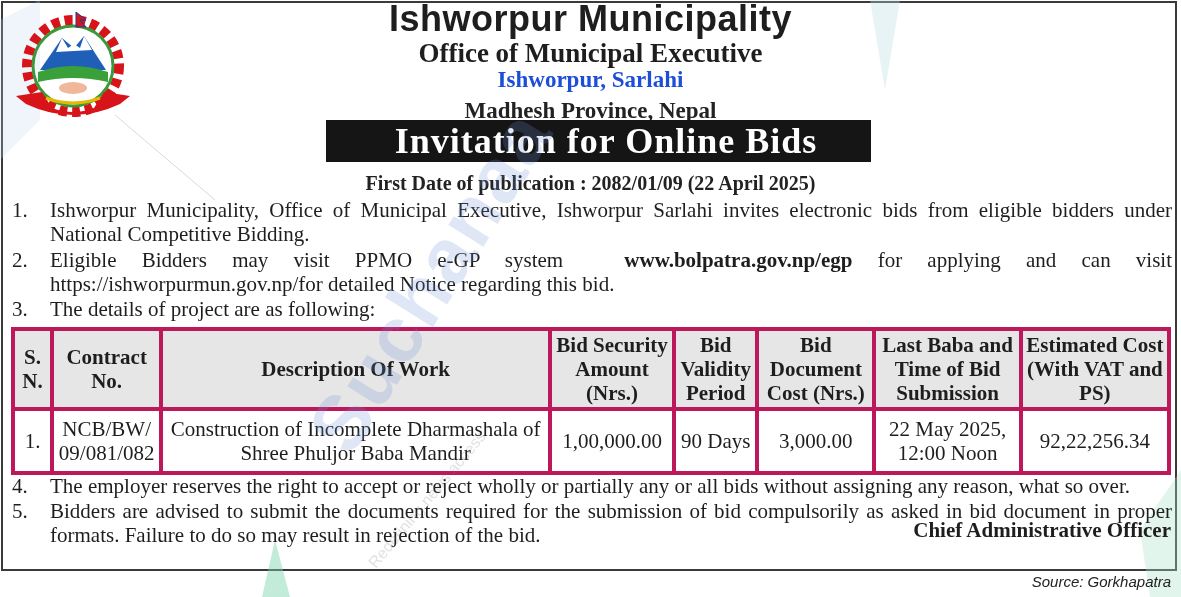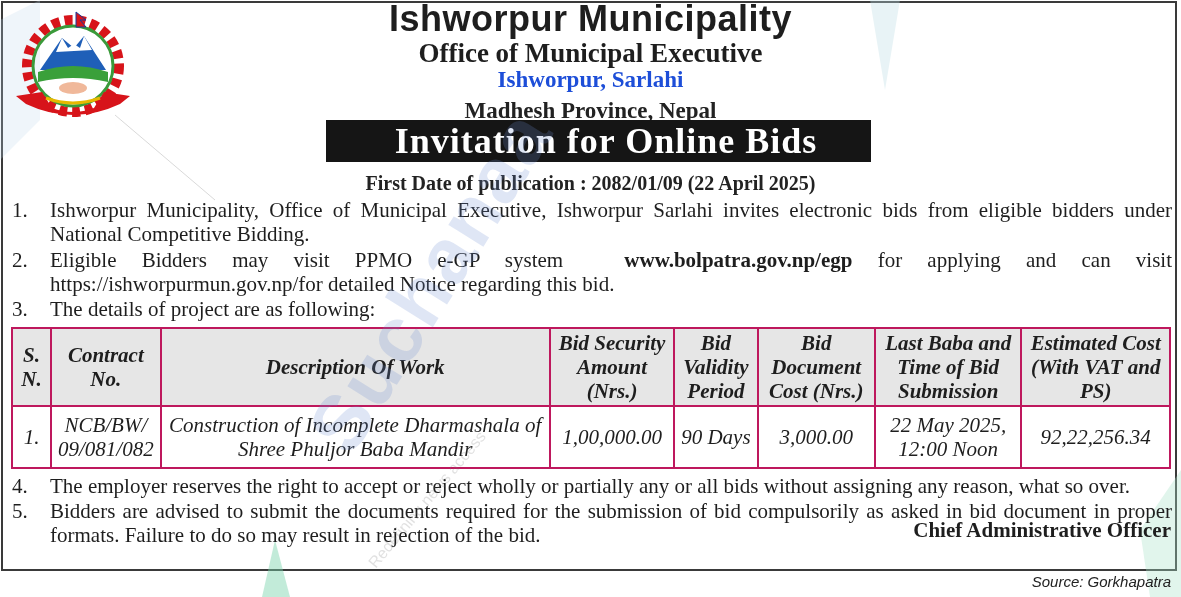--- a/index.html
+++ b/index.html
@@ -11,21 +11,21 @@
   .h-office { top:38px; font-weight:bold; font-size:27px; color:#1e1e1e; }
   .h-addr { top:67px; font-weight:bold; font-size:23px; color:#1d4ed8; }
   .h-prov { top:98px; font-weight:bold; font-size:23px; color:#222; }
   .banner { position:absolute; left:326px; top:120px; width:530px; height:42px; background:#151515; color:#fff; font-weight:bold; font-size:36px; text-align:center; line-height:42px; letter-spacing:1px;padding-left:15px; }
   .h-date { top:172px; font-weight:bold; font-size:20px; color:#222; }
   .para { position:absolute; left:12px; width:1160px; font-size:21px; line-height:24px; color:#1e1e1e; }
   .para .num { position:absolute; left:0; width:30px; }
   .para .txt { margin-left:38px; text-align:justify; text-align-last:left; }
   .para b { font-weight:bold;margin-left:36px; }
   table.bid { position:absolute; left:11px; top:327px; width:1160px; border-collapse:collapse; font-size:21px; color:#1e1e1e; }
-  table.bid th, table.bid td { border:2px solid #be185d; text-align:center; padding:0 2px; line-height:24px;font-style:italic; }
+  table.bid th, table.bid td { border:4px solid #be185d; text-align:center; padding:0 2px; line-height:24px; }
   table.bid th { background:#e6e6e6; font-weight:bold; height:76px; }
   table.bid td { height:60px; }
   .sig { position:absolute; right:10px; top:518px; font-weight:bold; font-size:21px; color:#1e1e1e; }
   .source { position:absolute; right:10px; top:573px; font-family:"Liberation Sans", sans-serif; font-style:italic; font-size:15px; color:#222;text-align:right; }
   .wm { position:absolute; left:290px; top:420px; transform:rotate(-58deg); transform-origin:left top; font-family:"Liberation Sans", sans-serif; font-weight:bold; font-size:78px; color:rgba(110,140,210,0.22); letter-spacing:2px; pointer-events:none; white-space:nowrap; }
   .wm-sub { position:absolute; left:365px; top:560px; transform:rotate(-50deg); transform-origin:left top; font-family:"Liberation Sans", sans-serif; font-size:16px; color:rgba(120,120,120,0.22); pointer-events:none; white-space:nowrap; }
   .deco { position:absolute; pointer-events:none; }
 </style>
 </head>
 <body>

